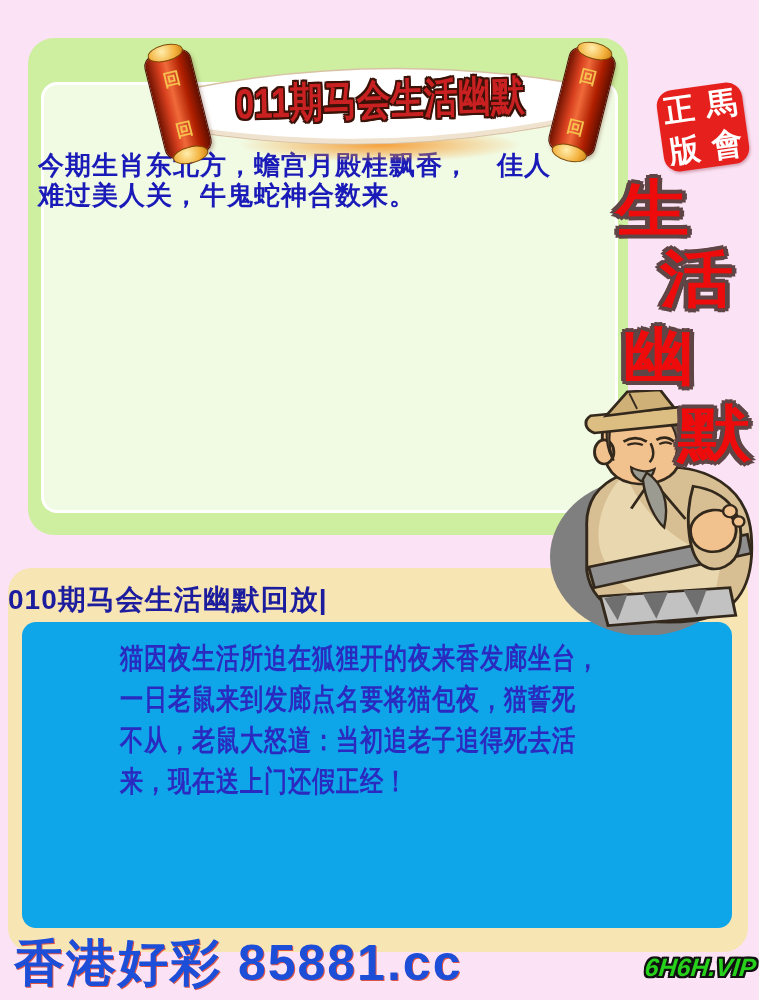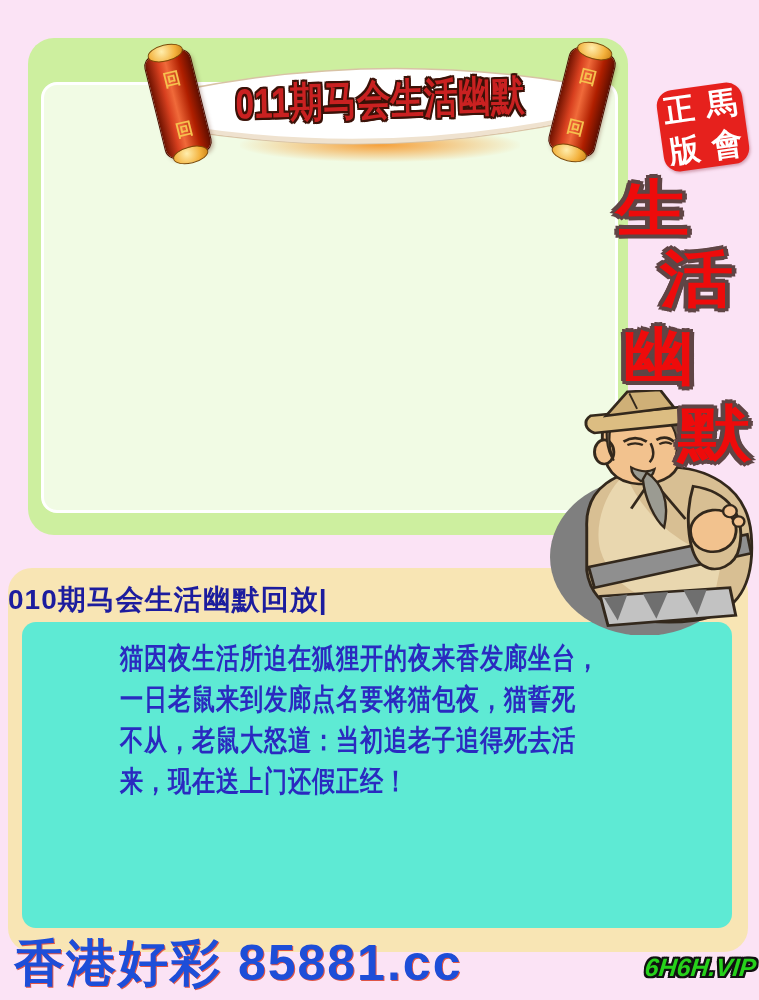--- a/index.html
+++ b/index.html
@@ -55,21 +55,21 @@
   .vchar-3{left:622px;top:326px;}
   .vchar-4{left:678px;top:402px;}
   
   .cartoon{position:absolute;left:550px;top:390px;width:207px;height:245px;z-index:5;}
   
   .box2{position:absolute;left:8px;top:568px;width:740px;height:384px;
     background:#f8e5b4;border-radius:24px;z-index:1;}
   .box2-title{position:absolute;left:0;top:13px;width:100%;text-align:left;
     color:#1c1c9e;font-size:28px;font-weight:bold;letter-spacing:1px;}
   .box2-inner{position:absolute;left:14px;top:54px;width:710px;height:306px;
-    background:#5eead4;border-radius:14px;}
+    background:#0ea5e9;border-radius:14px;}
   .story{position:absolute;left:98px;top:16px;color:#2a2ac0;
     font-size:29px;font-weight:bold;line-height:41px;white-space:nowrap;
     transform:scaleX(.8);transform-origin:left top;letter-spacing:1px;}
   
   .footer-brand{position:absolute;left:14px;top:930px;z-index:7;
     color:#1d4ed8;font-size:50px;font-weight:bold;letter-spacing:2px;
     text-shadow:1px 1px 0 #e05546;white-space:nowrap;}
   .footer-vip{position:absolute;left:645px;top:953px;z-index:7;
     color:#27d11b;font-size:25px;font-weight:bold;font-style:italic;
     transform:skewX(-6deg);white-space:nowrap;
@@ -79,20 +79,22 @@
 </head>
 <body>
 
 <div class="page">
 
   <div class="box1">
     <div class="box1-inner"></div>
   </div>
 
   <div class="poem">
+    <div>今期生肖东北方，蟾宫月殿桂飘香，　佳人</div>
+    <div>难过美人关，牛鬼蛇神合数来。</div>
   </div>
 
   <div class="banner">
     <div class="banner-glow"></div>
     <svg class="parchment" viewBox="0 0 400 116" preserveAspectRatio="none">
       <path d="M2,46 Q200,6 398,40 L398,76 Q200,118 2,86 Z" fill="#ffffff" stroke="#d8c3a5" stroke-width="1.5"></path>
       <path d="M6,82 Q200,112 394,72 L394,76 Q200,118 6,86 Z" fill="#efe2cf"></path>
     </svg>
     <div class="roller roller-left">
       <span>回</span>

